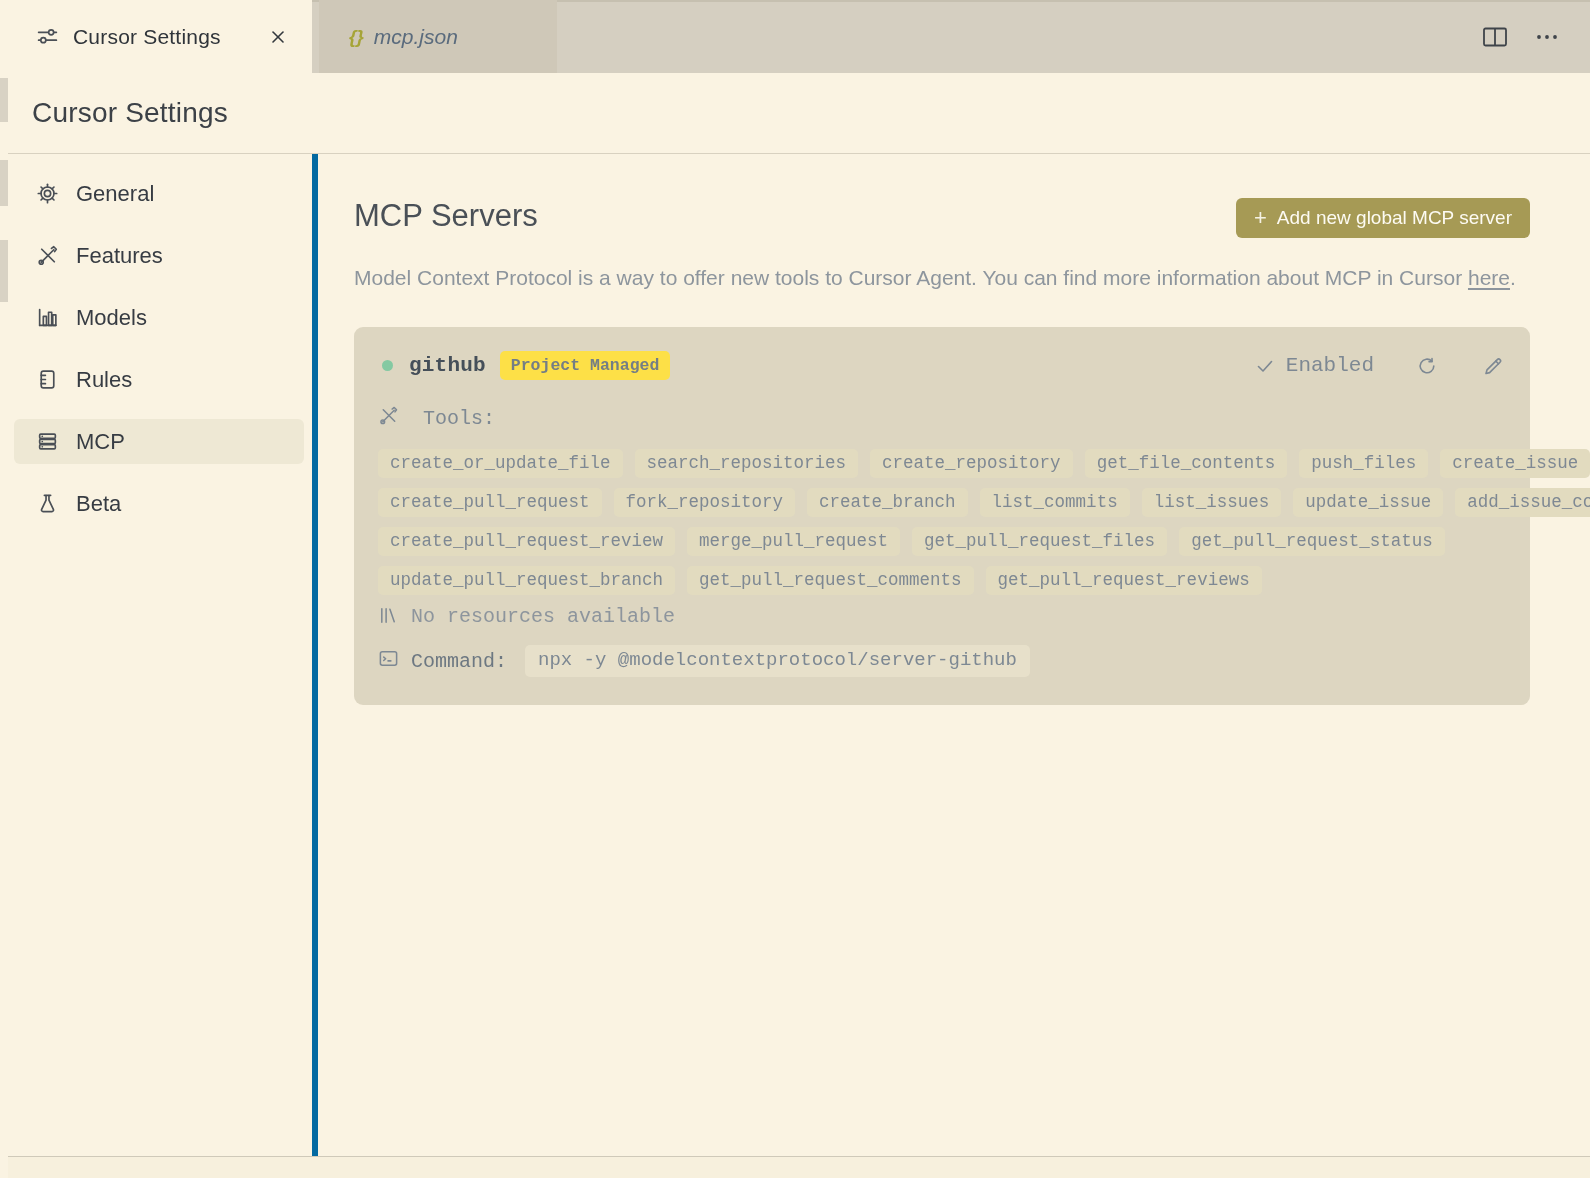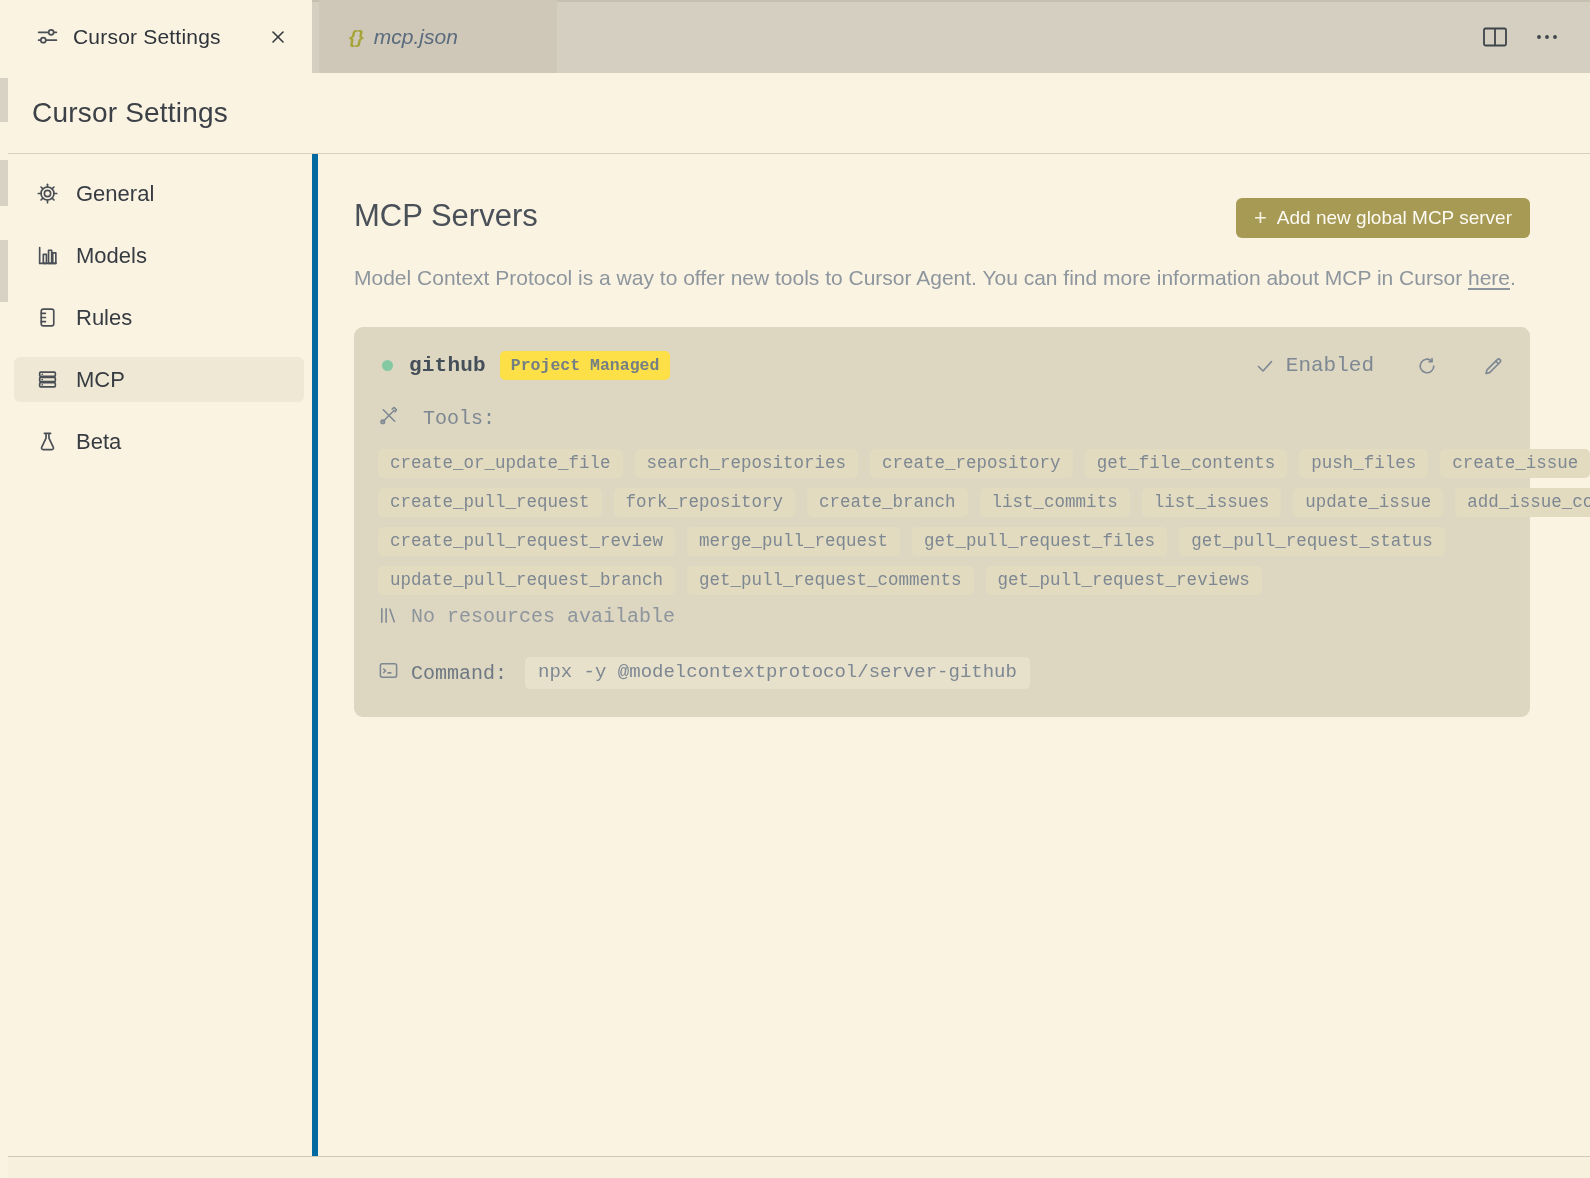--- a/index.html
+++ b/index.html
@@ -70,21 +70,21 @@
   .tools-label { font-size:20px; color:#7d8893; }
   .muted-icon svg { stroke:#7d8893; fill:none; stroke-width:1.6; stroke-linecap:round; stroke-linejoin:round; }
 
   .tag-rows { margin-top:18px; }
   .tag-row { display:flex; gap:12px; margin-bottom:10px; }
   .tool-tag { background:#e2dbbf; border-radius:5px; padding:4px 12px 5px; font-size:17.5px; color:#7e8893; white-space:nowrap; }
 
   .resources-row { display:flex; align-items:flex-start; gap:12px; }
   .resources-text { font-size:20px; color:#8d959d; }
 
-  .command-row { display:flex; align-items:center; gap:12px; margin-top:26px; }
+  .command-row { display:flex; align-items:center; gap:12px; margin-top:14px; }
   .command-label { font-size:20px; color:#6d7882; }
   .command-pill { margin-left:6px; background:#e7e0ca; border-radius:5px; padding:4px 13px 6px; font-size:19px; color:#7d8893; }
 
   
   .status-strip { position:absolute; left:0; right:0; bottom:0; height:22px; background:#f7f0dd; border-top:1px solid #cfc9b9; }
 </style>
 </head>
 <body>
 
 <div class="edge-sliver">
@@ -147,20 +147,31 @@
           <line x1="11" y1="17.2" x2="11" y2="19.8"></line>
         <line x1="2.2" y1="11" x2="4.8" y2="11"></line>
           <line x1="17.2" y1="11" x2="19.8" y2="11"></line>
         <line x1="4.8" y1="4.8" x2="6.6" y2="6.6"></line>
           <line x1="15.4" y1="15.4" x2="17.2" y2="17.2"></line>
         <line x1="17.2" y1="4.8" x2="15.4" y2="6.6"></line>
           <line x1="6.6" y1="15.4" x2="4.8" y2="17.2"></line>
       </svg>
     </span>
     <span class="lbl">General</span>
+  </div>
+  <div class="side-item">
+    <span class="side-icon">
+      <svg width="23" height="23" viewBox="0 0 22 22">
+        <line x1="5.5" y1="5" x2="17.5" y2="17"></line>
+        <line x1="17" y1="5.5" x2="5" y2="17.5"></line>
+        <circle cx="5" cy="17.5" r="1.9"></circle>
+        <path d="M14.8 4.2 L17 2.6 L19.4 5 L17.8 7.2"></path>
+      </svg>
+    </span>
+    <span class="lbl">Features</span>
   </div>
   <div class="side-item">
     <span class="side-icon">
       <svg width="23" height="23" viewBox="0 0 22 22">
         <line x1="3.5" y1="3.5" x2="3.5" y2="18.5"></line>
         <line x1="3.5" y1="18.5" x2="19" y2="18.5"></line>
         <rect x="7" y="10" width="3" height="8.5"></rect>
         <rect x="12" y="6" width="3" height="12.5"></rect>
         <rect x="17" y="8.5" width="3" height="10" transform="translate(-1 0)"></rect>
       </svg>

